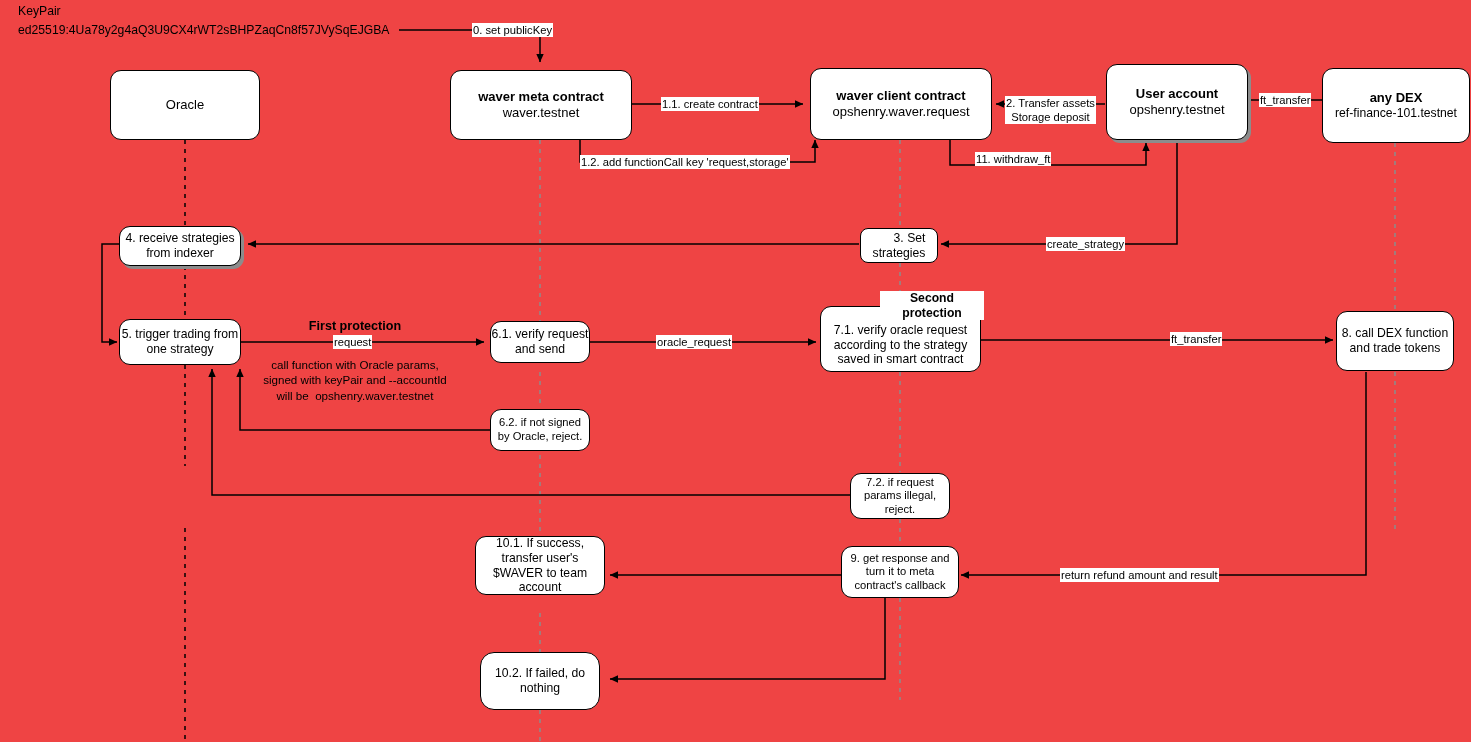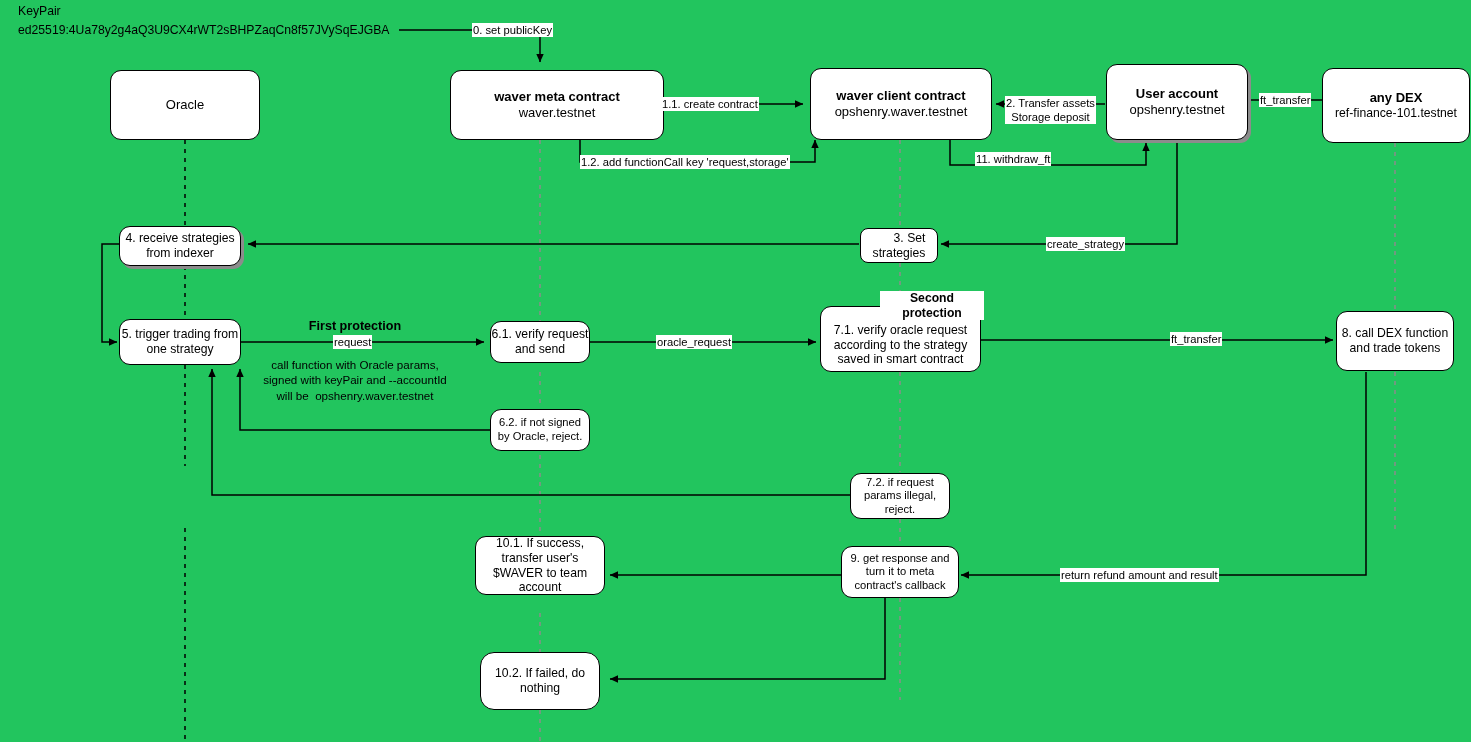--- a/index.html
+++ b/index.html
@@ -8,21 +8,21 @@
     background: #ffffff;
   }
   body {
     font-family: "Liberation Sans", sans-serif;
     color: #000000;
   }
   #canvas {
     position: relative;
     width: 1471px;
     height: 742px;
-    background: #22c55e;
+    background: #ef4444;
     overflow: hidden;
   }
   #wires {
     position: absolute;
     left: 0;
     top: 0;
     width: 1471px;
     height: 742px;
     pointer-events: none;
   }
@@ -156,28 +156,28 @@
     </g>
   </svg>
 
   <div class="freetext kp-label" style="left:18px; top:4px;">KeyPair</div>
   <div class="freetext kp-value" style="left:18px; top:23px;">ed25519:4Ua78y2g4aQ3U9CX4rWT2sBHPZaqCn8f57JVySqEJGBA</div>
 
   <div class="node n-13" style="left:110px; top:70px; width:150px; height:70px;">
     <div class="subtitle">Oracle</div>
   </div>
 
-  <div class="node n-13" style="left:450px; top:70px; width:214px; height:70px;">
+  <div class="node n-13" style="left:450px; top:70px; width:182px; height:70px;">
     <div class="title">waver meta contract</div>
     <div class="subtitle">waver.testnet</div>
   </div>
 
   <div class="node n-13" style="left:810px; top:68px; width:182px; height:72px;">
     <div class="title">waver client contract</div>
-    <div class="subtitle">opshenry.waver.testnet</div>
+    <div class="subtitle">opshenry.waver.request</div>
   </div>
 
   <div class="node n-13 shadowed" style="left:1106px; top:64px; width:142px; height:76px;">
     <div class="title">User account</div>
     <div class="subtitle">opshenry.testnet</div>
   </div>
 
   <div class="node n-13" style="left:1322px; top:68px; width:148px; height:75px;">
     <div class="title">any DEX</div>
     <div class="subtitle n-12">ref-finance-101.testnet</div>

